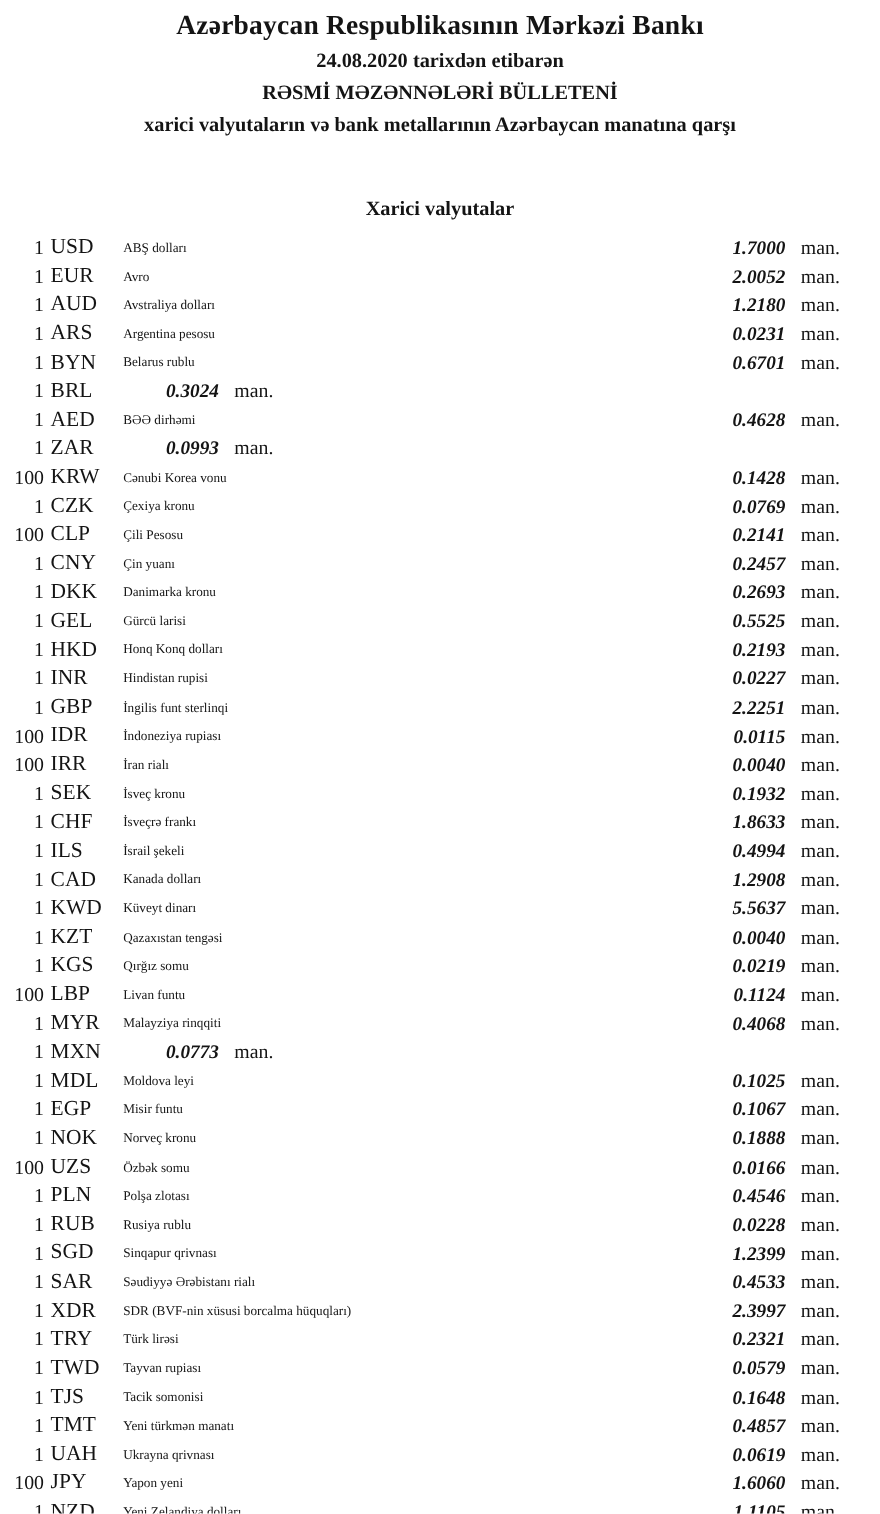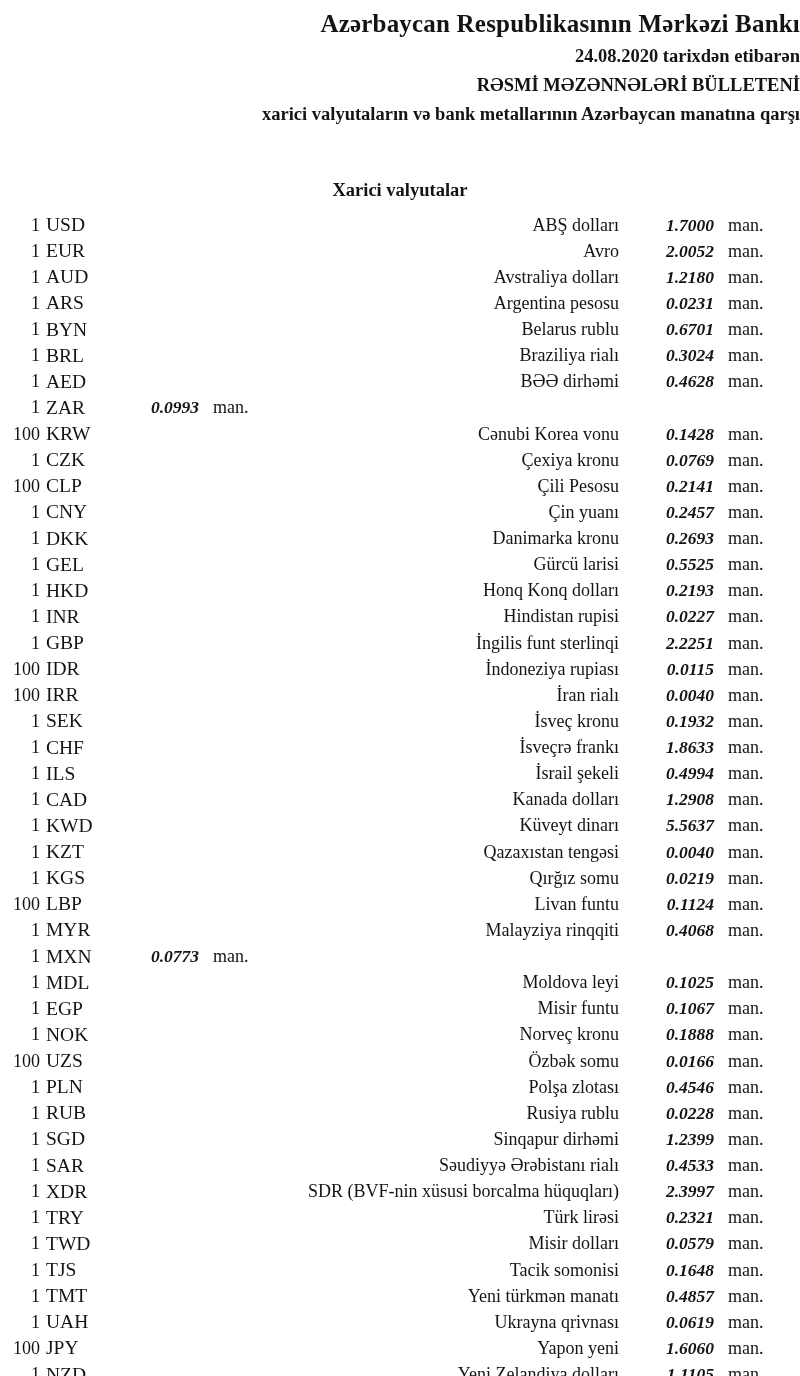--- a/index.html
+++ b/index.html
@@ -8,21 +8,21 @@
     background: #ffffff;
   }
   body {
     width: 800px;
     height: 1376px;
     color: #141414;
     font-family: "Liberation Serif", "DejaVu Serif", serif;
     overflow: hidden;
   }
   .header {
-    text-align: right;
+    text-align: center;
     font-weight: bold;
     padding-top: 6px;
   }
   .doc-title {
     font-size: 25px;
     line-height: 36px;
     letter-spacing: 0.2px;
   }
   .h-line {
     font-size: 18.5px;
@@ -51,24 +51,23 @@
   }
   .code {
     width: 58px;
     margin-left: 6px;
     font-size: 19.5px;
     flex: 0 0 auto;
   }
   .cur-name {
     flex: 1 1 auto;
     margin-left: 8px;
-    font-size: 18px;
+    font-size: 12px;
     white-space: nowrap;
     overflow: hidden;
-    text-align: right;
   }
   .rate {
     width: 95px;
     text-align: right;
     font-weight: bold;
     font-style: italic;
     font-size: 17.5px;
     flex: 0 0 auto;
   }
   .unit {
@@ -127,21 +126,20 @@
     <span class="qty">1</span>
     <span class="code">BYN</span>
     <span class="cur-name">Belarus rublu</span>
     <span class="rate">0.6701</span>
     <span class="unit">man.</span>
   </div>
 
   <div class="row">
     <span class="qty">1</span>
     <span class="code">BRL</span>
-    <span class="cur-name">Braziliya rialı</span>
     <span class="rate">0.3024</span>
     <span class="unit">man.</span>
   </div>
 
   <div class="row">
     <span class="qty">1</span>
     <span class="code">AED</span>
     <span class="cur-name">BƏƏ dirhəmi</span>
     <span class="rate">0.4628</span>
     <span class="unit">man.</span>
@@ -365,21 +363,21 @@
     <span class="qty">1</span>
     <span class="code">RUB</span>
     <span class="cur-name">Rusiya rublu</span>
     <span class="rate">0.0228</span>
     <span class="unit">man.</span>
   </div>
 
   <div class="row">
     <span class="qty">1</span>
     <span class="code">SGD</span>
-    <span class="cur-name">Sinqapur dirhəmi</span>
+    <span class="cur-name">Sinqapur qrivnası</span>
     <span class="rate">1.2399</span>
     <span class="unit">man.</span>
   </div>
 
   <div class="row">
     <span class="qty">1</span>
     <span class="code">SAR</span>
     <span class="cur-name">Səudiyyə Ərəbistanı rialı</span>
     <span class="rate">0.4533</span>
     <span class="unit">man.</span>
@@ -397,21 +395,21 @@
     <span class="qty">1</span>
     <span class="code">TRY</span>
     <span class="cur-name">Türk lirəsi</span>
     <span class="rate">0.2321</span>
     <span class="unit">man.</span>
   </div>
 
   <div class="row">
     <span class="qty">1</span>
     <span class="code">TWD</span>
-    <span class="cur-name">Misir dolları</span>
+    <span class="cur-name">Tayvan rupiası</span>
     <span class="rate">0.0579</span>
     <span class="unit">man.</span>
   </div>
 
   <div class="row">
     <span class="qty">1</span>
     <span class="code">TJS</span>
     <span class="cur-name">Tacik somonisi</span>
     <span class="rate">0.1648</span>
     <span class="unit">man.</span>

